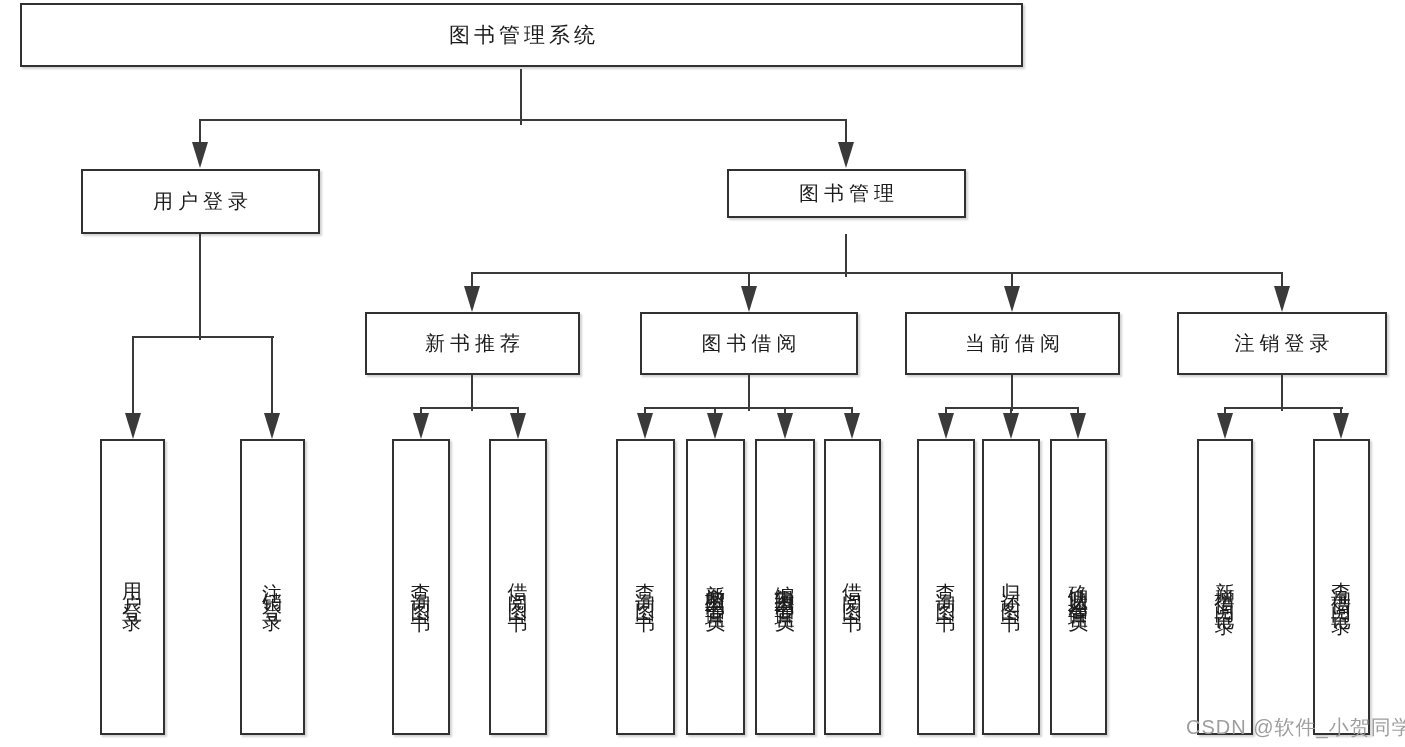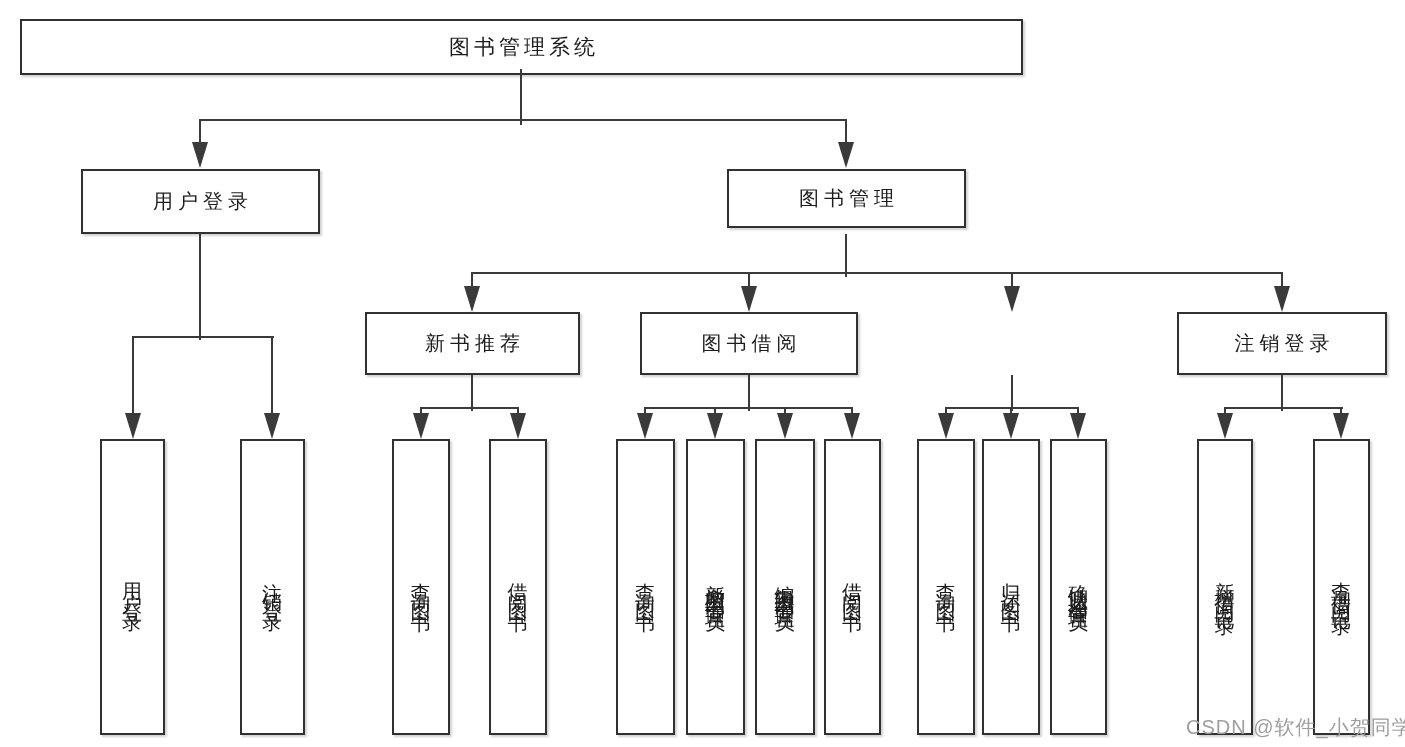--- a/index.html
+++ b/index.html
@@ -71,40 +71,43 @@
     color: #9e9e9e;
     letter-spacing: 1px;
     white-space: nowrap;
   }
 </style>
 </head>
 <body>
 
 <div class="canvas">
 
-  <div class="node root-node" style="left:20px; top:19px; width:1003px; height:56px;">
+  <div class="node root-node" style="left:20px; top:3px; width:1003px; height:64px;">
     <span class="hlabel">图书管理系统</span>
   </div>
 
   <div class="node" style="left:81px; top:169px; width:239px; height:65px;">
     <span class="hlabel">用户登录</span>
   </div>
 
-  <div class="node" style="left:727px; top:169px; width:239px; height:59px;">
+  <div class="node" style="left:727px; top:169px; width:239px; height:49px;">
     <span class="hlabel">图书管理</span>
   </div>
 
   <div class="node" style="left:640px; top:312px; width:218px; height:63px;">
     <span class="hlabel">图书借阅</span>
   </div>
 
   <div class="node" style="left:365px; top:312px; width:215px; height:63px;">
     <span class="hlabel">新书推荐</span>
   </div>
 
+  <div class="node" style="left:905px; top:312px; width:215px; height:63px;">
+    <span class="hlabel">当前借阅</span>
+  </div>
 
   <div class="node" style="left:1177px; top:312px; width:210px; height:63px;">
     <span class="hlabel">注销登录</span>
   </div>
 
   <div class="leaf" style="left:100px; top:439px; width:65px; height:296px;">
     <span class="vlabel">用户登录</span>
   </div>
 
   <div class="leaf" style="left:240px; top:439px; width:65px; height:296px;">

